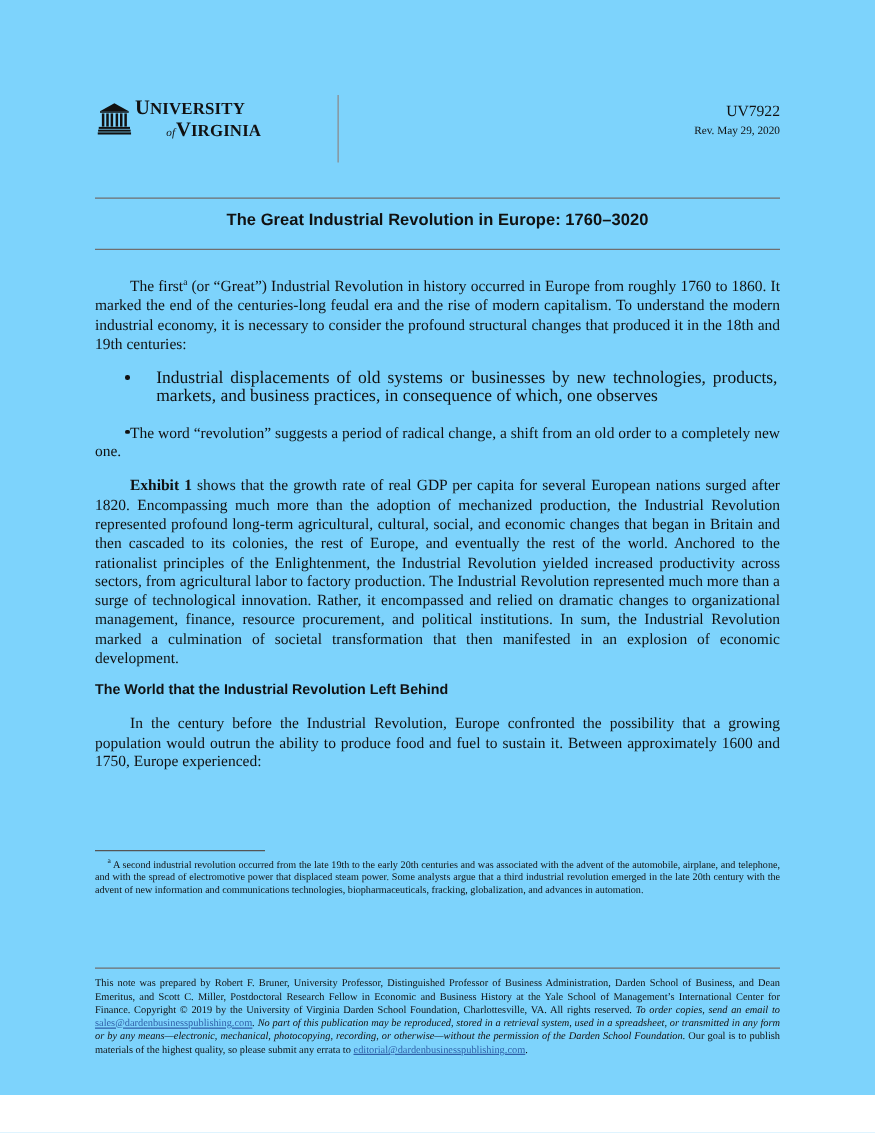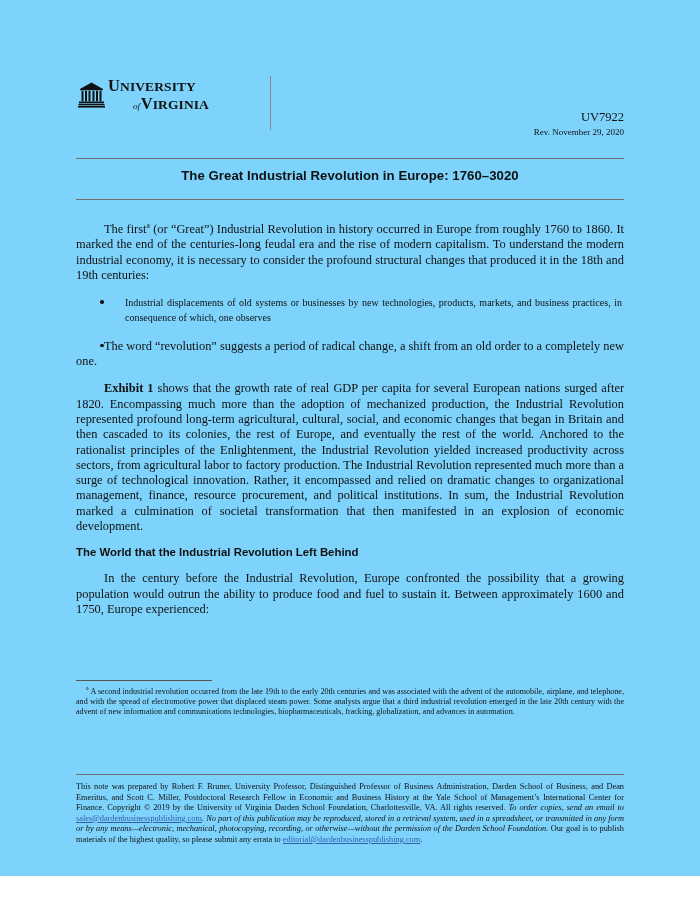--- a/index.html
+++ b/index.html
@@ -100,21 +100,20 @@
     letter-spacing: 0.2px;
     margin-top: 3px;
     color: #111;
   }
   .doc-meta {
     position: absolute;
     right: 0;
     top: 4px;
     text-align: right;
     line-height: 1.25;
-    margin-top: 28px;
   }
   .doc-id {
     font-family: "Liberation Serif", serif;
     font-size: 12.5px;
     color: #111;
   }
   .doc-rev {
     font-family: "Liberation Serif", serif;
     font-size: 9px;
     color: #111;
@@ -177,21 +176,21 @@
   b, .bold { font-weight: bold; }
 
   ul.bullets {
     margin: 2px 0 10px 0;
     padding: 0;
     list-style: none;
   }
   ul.bullets li {
     position: relative;
     font-family: "Liberation Serif", serif;
-    font-size: 10px;
+    font-size: 14px;
     line-height: 15.3px;
     text-align: justify;
     color: #111;
     margin: 0 0 13px 0;
     padding-left: 49px;
     padding-right: 2px;
   }
   ul.bullets li:last-child { margin-bottom: 0; }
   ul.bullets li .dot {
     position: absolute;
@@ -293,21 +292,21 @@
           <div class="uva-line1"><span class="cap">U</span><span>NIVERSITY</span></div>
           <div class="uva-line2"><span class="uva-of">of</span><span class="cap">V</span><span>IRGINIA</span></div>
         </div>
       </div>
 
       <div class="brand-divider"></div>
 
 
       <div class="doc-meta">
         <div class="doc-id">UV7922</div>
-        <div class="doc-rev">Rev. November 29, 2020</div>
+        <div class="doc-rev">Rev. May 29, 2020</div>
       </div>
     </div>
 
     <hr class="rule title-rule-top">
     <div class="doc-title">The Great Industrial Revolution in Europe: 1760–3020</div>
     <hr class="rule title-rule-bottom">
 
     <div class="body-area">
 
       <p class="para"><span>The first</span><sup class="fn">a</sup><span> (or “Great”) Industrial Revolution in history occurred in Europe from roughly 1760 to 1860. It marked the end of the centuries-long feudal era and the rise of modern capitalism. To understand the modern industrial economy, it is necessary to consider the profound structural changes that produced it in the 18th and 19th centuries:</span></p>

